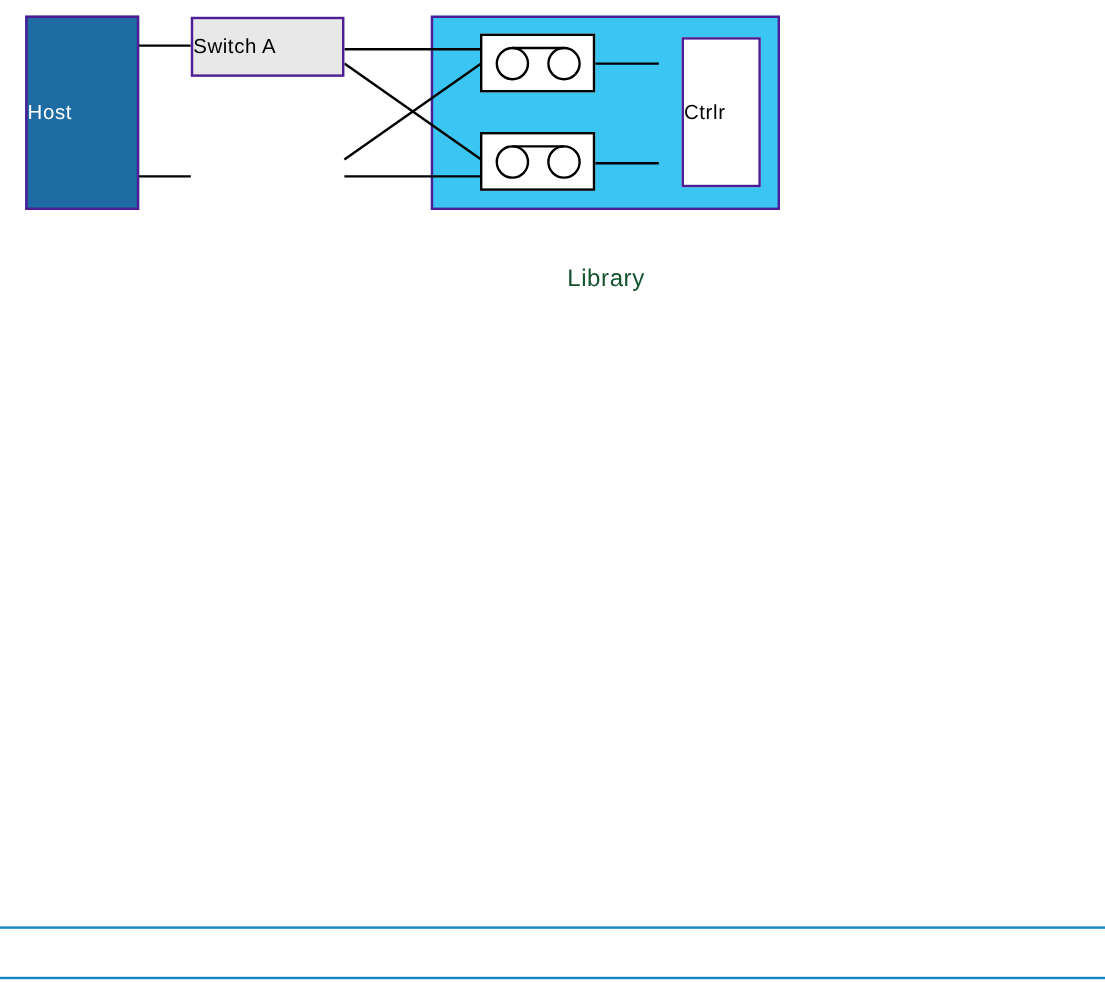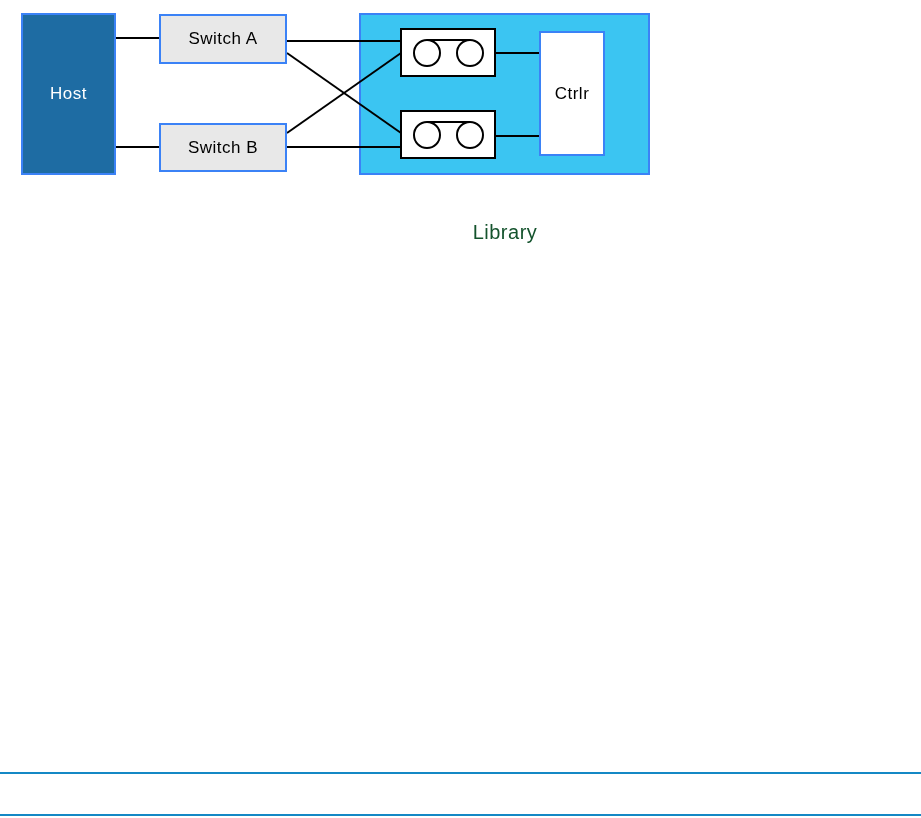--- a/index.html
+++ b/index.html
@@ -11,24 +11,23 @@
   .canvas {
     position: relative;
     width: 921px;
     height: 818px;
     background: #ffffff;
     overflow: hidden;
   }
   .node {
     position: absolute;
     box-sizing: border-box;
-    border: 2px solid #3b82f6;
+    border: 2px solid #4c1d95;
     display: flex;
     align-items: center;
-    justify-content: center;
     font-size: 17px;
     color: #000000;
     letter-spacing: 0.5px;
   }
   .host {
     left: 21px; top: 13px;
     width: 95px; height: 162px;
     background: #1E6CA3;
     color: #ffffff;
     z-index: 3;
@@ -55,21 +54,21 @@
     width: 96px; height: 49px;
     left: 400px;
     z-index: 3;
     display: flex;
     align-items: center;
     justify-content: center;
   }
   .drive-1 { top: 28px; }
   .drive-2 { top: 110px; }
   .ctrlr {
-    left: 539px; top: 31px;
+    left: 568px; top: 31px;
     width: 66px; height: 125px;
     background: #ffffff;
     z-index: 3;
   }
   .wires {
     position: absolute;
     left: 0; top: 0;
     width: 921px; height: 818px;
     z-index: 2;
     pointer-events: none;
@@ -113,23 +112,20 @@
     </g>
   </svg>
 
   <div class="node host">
     <span>Host</span>
   </div>
 
   <div class="node switch switch-a">
     <span>Switch A</span>
   </div>
-  <div class="node switch switch-b">
-    <span>Switch B</span>
-  </div>
 
   <div class="node library"></div>
 
   <div class="drive drive-1">
     <svg width="92" height="45" viewBox="0 0 92 45" xmlns="http://www.w3.org/2000/svg">
       <g stroke="#000000" stroke-width="2" fill="none">
         <circle cx="25" cy="23" r="13"></circle>
         <circle cx="68" cy="23" r="13"></circle>
         <line x1="25" y1="10" x2="68" y2="10"></line>
       </g>

